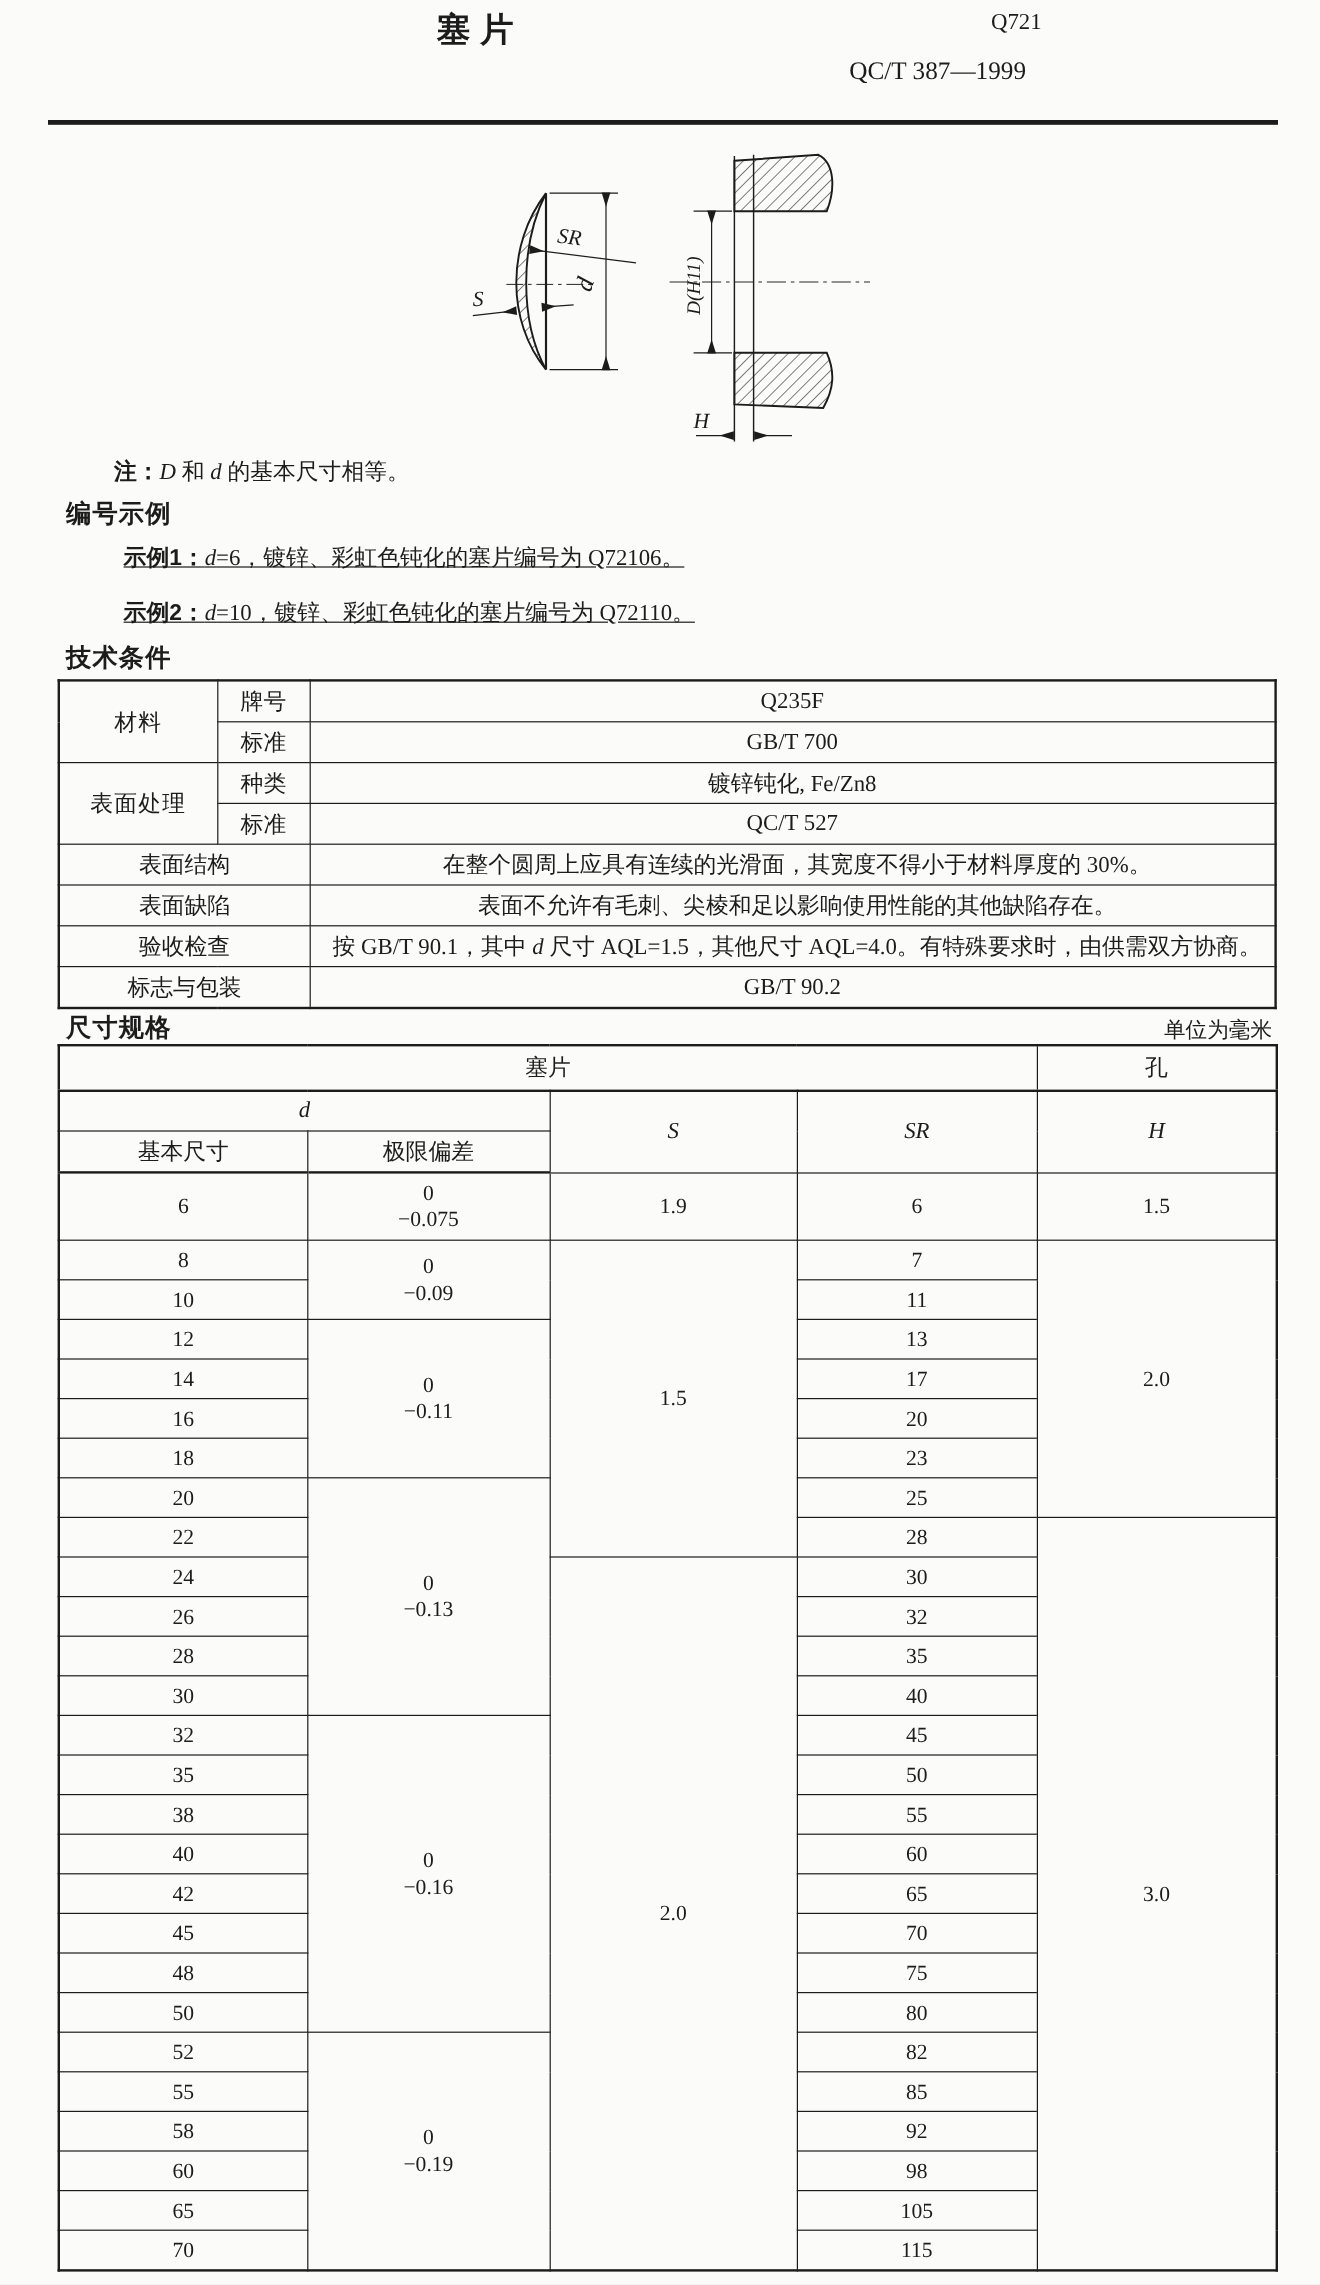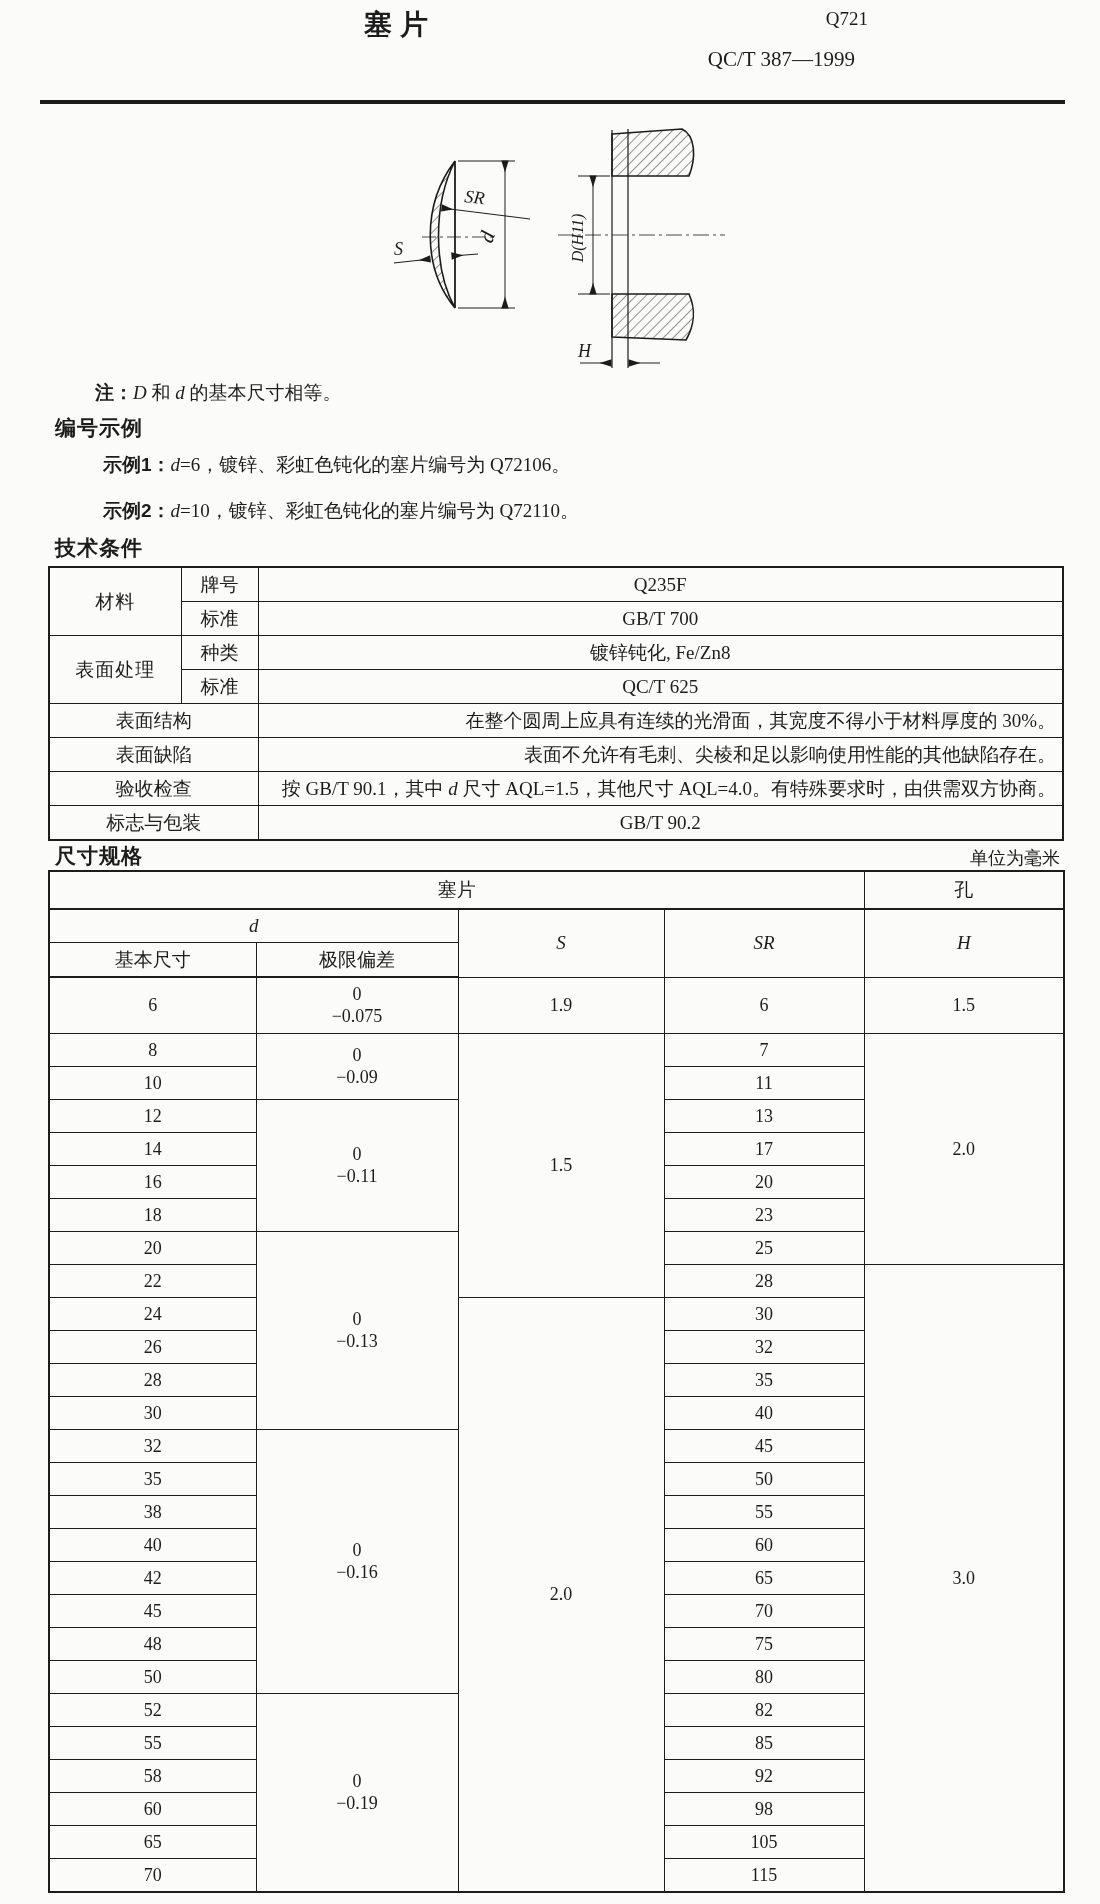--- a/index.html
+++ b/index.html
@@ -28,32 +28,32 @@
   .note{position:absolute;top:380px;left:95px;font-size:19px;margin:0;}
   .note .lbl{font-family:"Liberation Sans","DejaVu Sans",sans-serif;font-weight:bold;font-style:normal;}
   .sec-h{
     position:absolute;left:55px;margin:0;
     font-family:Liberation Sans, sans-serif;
     font-size:21px;font-weight:bold;letter-spacing:1px;
   }
   .h-numbering{top:414px;}
   .h-tech{top:534px;}
   .h-size{top:842px;}
-  .example{position:absolute;left:103px;font-size:19px;margin:0;}
+  .example{position:absolute;left:103px;font-size:19px;margin:0;text-decoration:underline;}
   .example .lbl{font-family:"Liberation Sans","DejaVu Sans",sans-serif;font-weight:bold;}
   .ex1{top:452px;}
   .ex2{top:498px;}
   .var{font-style:italic;font-family:"Liberation Serif","DejaVu Serif",serif;}
   .unit-note{position:absolute;top:846px;right:40px;font-size:18px;}
   
   table{border-collapse:collapse;table-layout:fixed;padding-left:40px;}
   td,th{border:1px solid #1c1c1c;padding:0 6px;font-weight:normal;overflow:hidden;white-space:nowrap;}
   .tech-table{position:absolute;top:566px;left:48px;width:1016px;border:2.5px solid #1c1c1c;font-size:19px;}
   .tech-table td{height:33px;text-align:center;}
-  .tech-table td.txt{text-align:right;padding-left:14px;}
+  .tech-table td.txt{text-align:center;padding-left:14px;}
   .tech-table .glabel{letter-spacing:1px;}
   .size-table{position:absolute;top:870px;left:48px;width:1016px;border:2.5px solid #1c1c1c;font-size:18px;}
   .size-table td,.size-table th{text-align:center;}
   .size-table thead tr.r1 th{height:36px;border-bottom:2px solid #1c1c1c;font-size:19px;}
   .size-table thead tr.r2 th{height:32px;}
   .size-table thead tr.r3 th{height:33px;border-bottom:2px solid #1c1c1c;font-size:19px;}
   .size-table tbody td{height:32px;}
   .size-table tbody tr.first-data-row td{height:55px;}
   .size-table .ivar{font-style:italic;font-size:19px;}
   .size-table td.dev div{line-height:1.2;}
@@ -141,21 +141,21 @@
       <td>标准</td>
       <td>GB/T 700</td>
     </tr>
     <tr>
       <td rowspan="2" class="glabel">表面处理</td>
       <td>种类</td>
       <td>镀锌钝化, Fe/Zn8</td>
     </tr>
     <tr>
       <td>标准</td>
-      <td>QC/T 625</td>
+      <td>QC/T 527</td>
     </tr>
     <tr>
       <td colspan="2">表面结构</td>
       <td class="txt">在整个圆周上应具有连续的光滑面，其宽度不得小于材料厚度的 30%。</td>
     </tr>
     <tr>
       <td colspan="2">表面缺陷</td>
       <td class="txt">表面不允许有毛刺、尖棱和足以影响使用性能的其他缺陷存在。</td>
     </tr>
     <tr>

